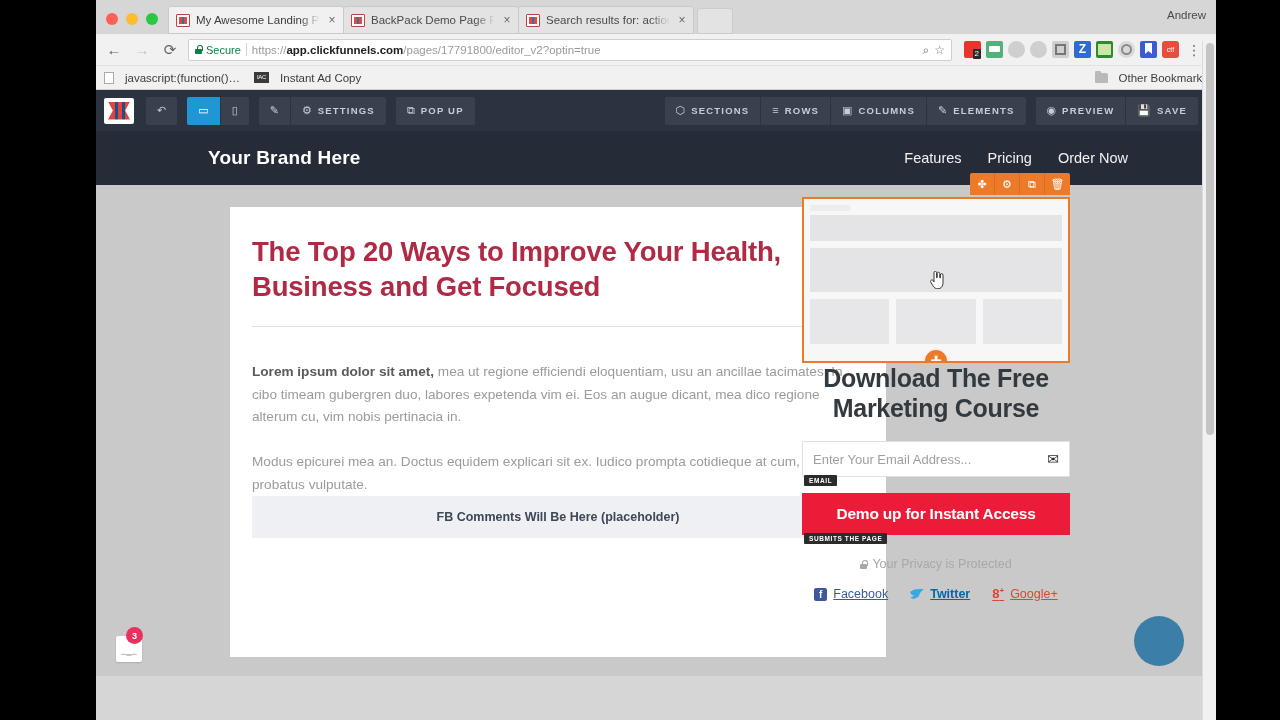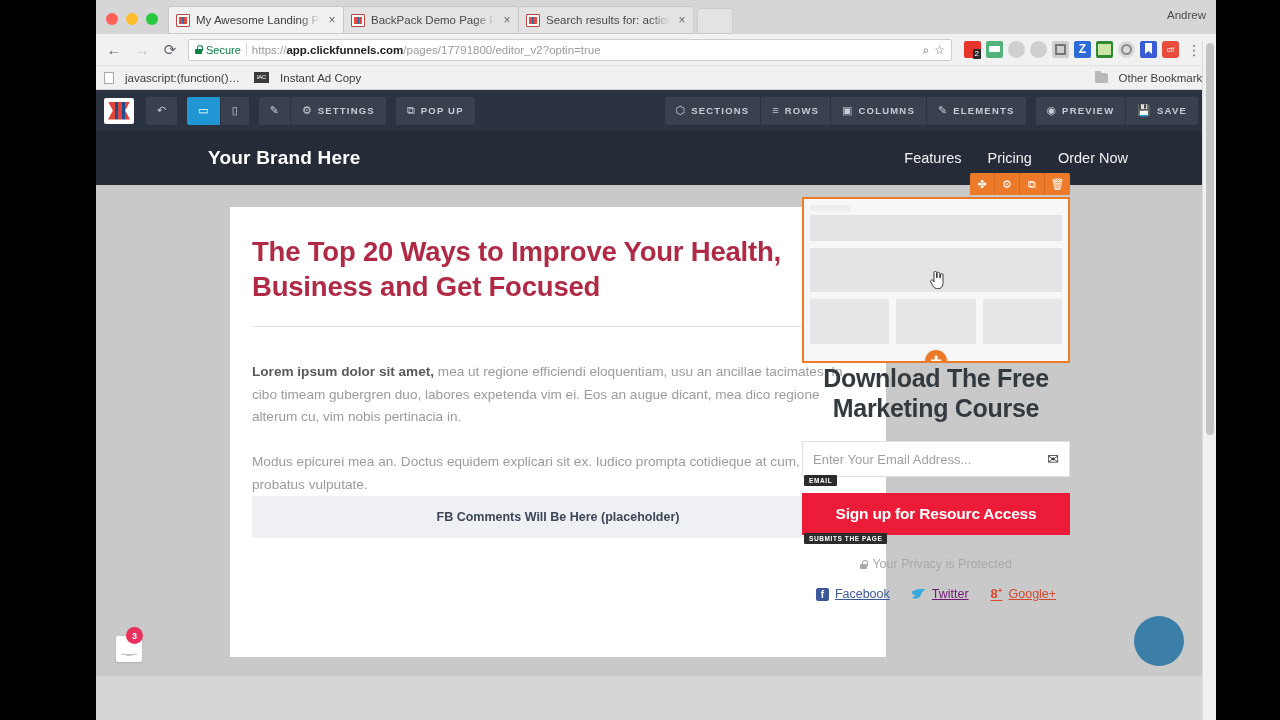--- a/index.html
+++ b/index.html
@@ -224,21 +224,21 @@
   .privacy {
     margin-top: 22px; text-align:center; color:#a8a8a8; font-size:12.5px;
     display:flex; align-items:center; justify-content:center; gap:5px;
   }
   .plock { width:7px; height:9px; position:relative; display:inline-block; }
   .plock::before{content:"";position:absolute;left:0;bottom:0;width:7px;height:5px;background:#a8a8a8;border-radius:1px;}
   .plock::after{content:"";position:absolute;left:1.5px;top:0;width:4px;height:5px;border:1.3px solid #a8a8a8;border-bottom:none;border-radius:3px 3px 0 0;}
 
   .socials { margin-top: 16px; display:flex; align-items:center; justify-content:center; gap:22px; }
   .soc { display:flex; align-items:center; gap:6px; font-size:12.5px; text-decoration:underline; }
-  .soc.fb { color:#3b5998; } .soc.tw { color:#701a75; } .soc.gp { color:#d6492f; }
+  .soc.fb { color:#3b5998; } .soc.tw { color:#0369a1;font-weight:bold; } .soc.gp { color:#d6492f; }
   .ico-fb { width:13px; height:13px; background:#3b5998; color:#fff; font-size:10px; font-weight:700;
             text-align:center; line-height:13px; border-radius:2px; }
   .ico-tw { width:14px; height:11px; background:#3aa9e0;
             clip-path: polygon(0 30%,30% 10%,62% 4%,100% 0,72% 38%,58% 78%,26% 96%,0 84%,28% 66%,6% 52%); }
   .ico-gp { color:#d6492f; font-size:13px; font-weight:700; line-height:1; }
 
   
   .chat { position:absolute; left: 20px; bottom: 14px; width: 26px; height: 26px;
           background:#fff; border-radius:2px; box-shadow:0 1px 2px rgba(0,0,0,.15); }
   .chat .line { position:absolute; left:5px; right:5px; bottom:7px; height:1px;
@@ -466,21 +466,21 @@
 
           <div class="field-wrap">
             <div class="field">
               <span>Enter Your Email Address...</span>
               <span class="env">✉</span>
             </div>
             <span class="tagbadge">EMAIL</span>
           </div>
 
           <div class="cta-wrap">
-            <div class="cta">Sign up for Resourc Access</div>
+            <div class="cta">Demo up for Instant Access</div>
             <span class="tagbadge">SUBMITS THE PAGE</span>
           </div>
 
           <div class="privacy">
             <span class="plock"></span>
             <span>Your Privacy is Protected</span>
           </div>
 
           <div class="socials">
             <span class="soc fb">

